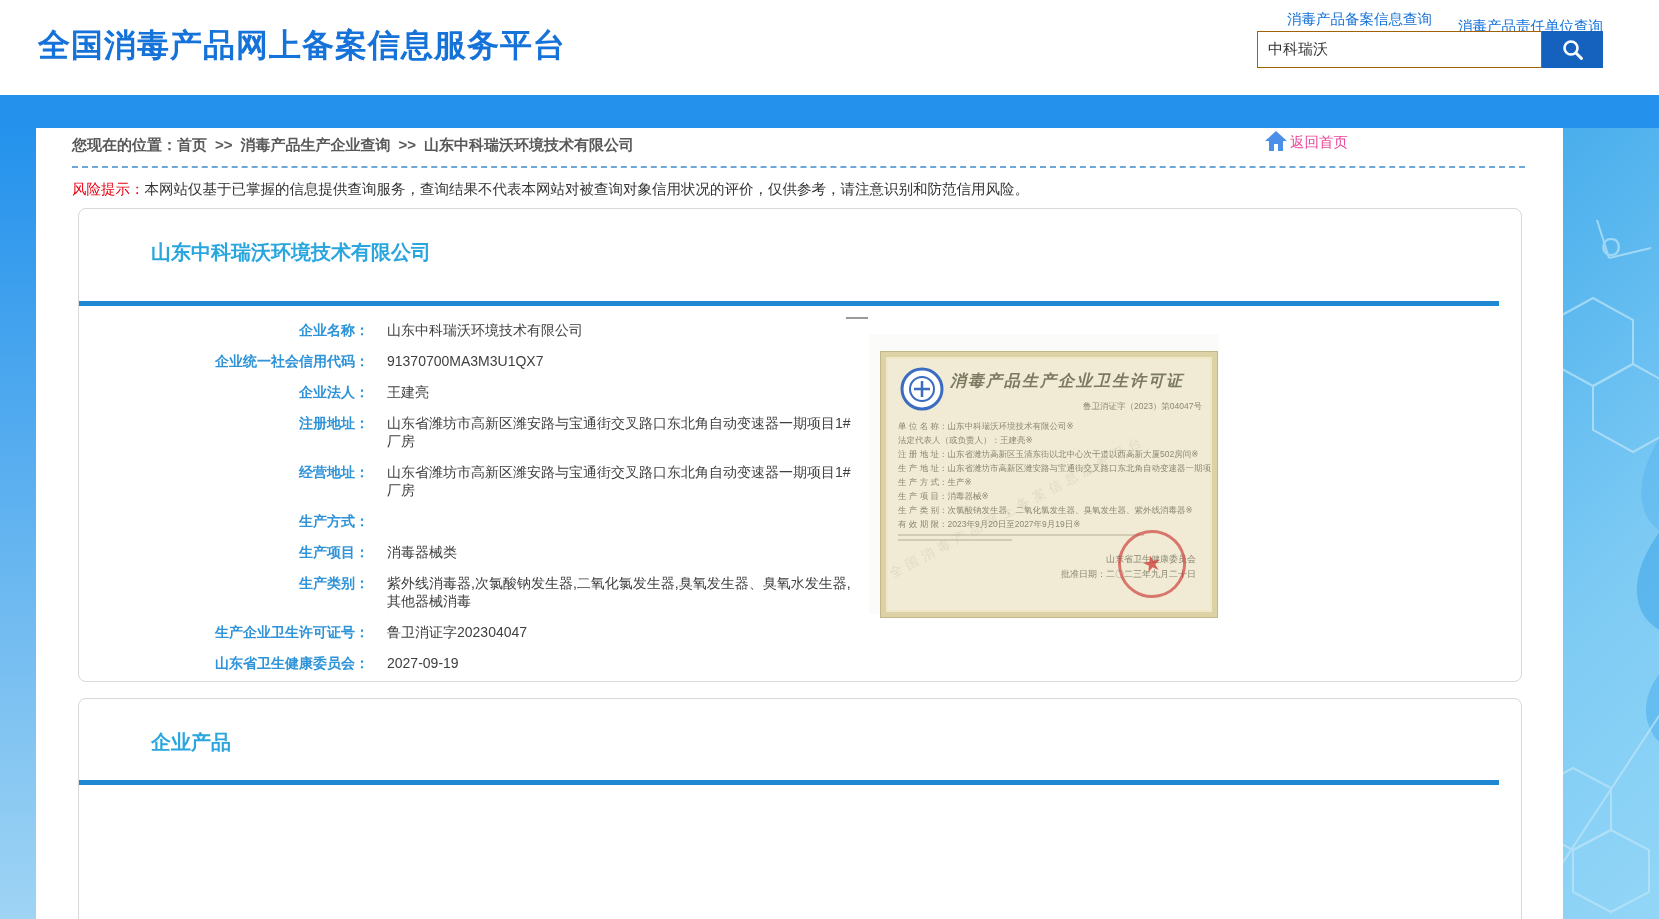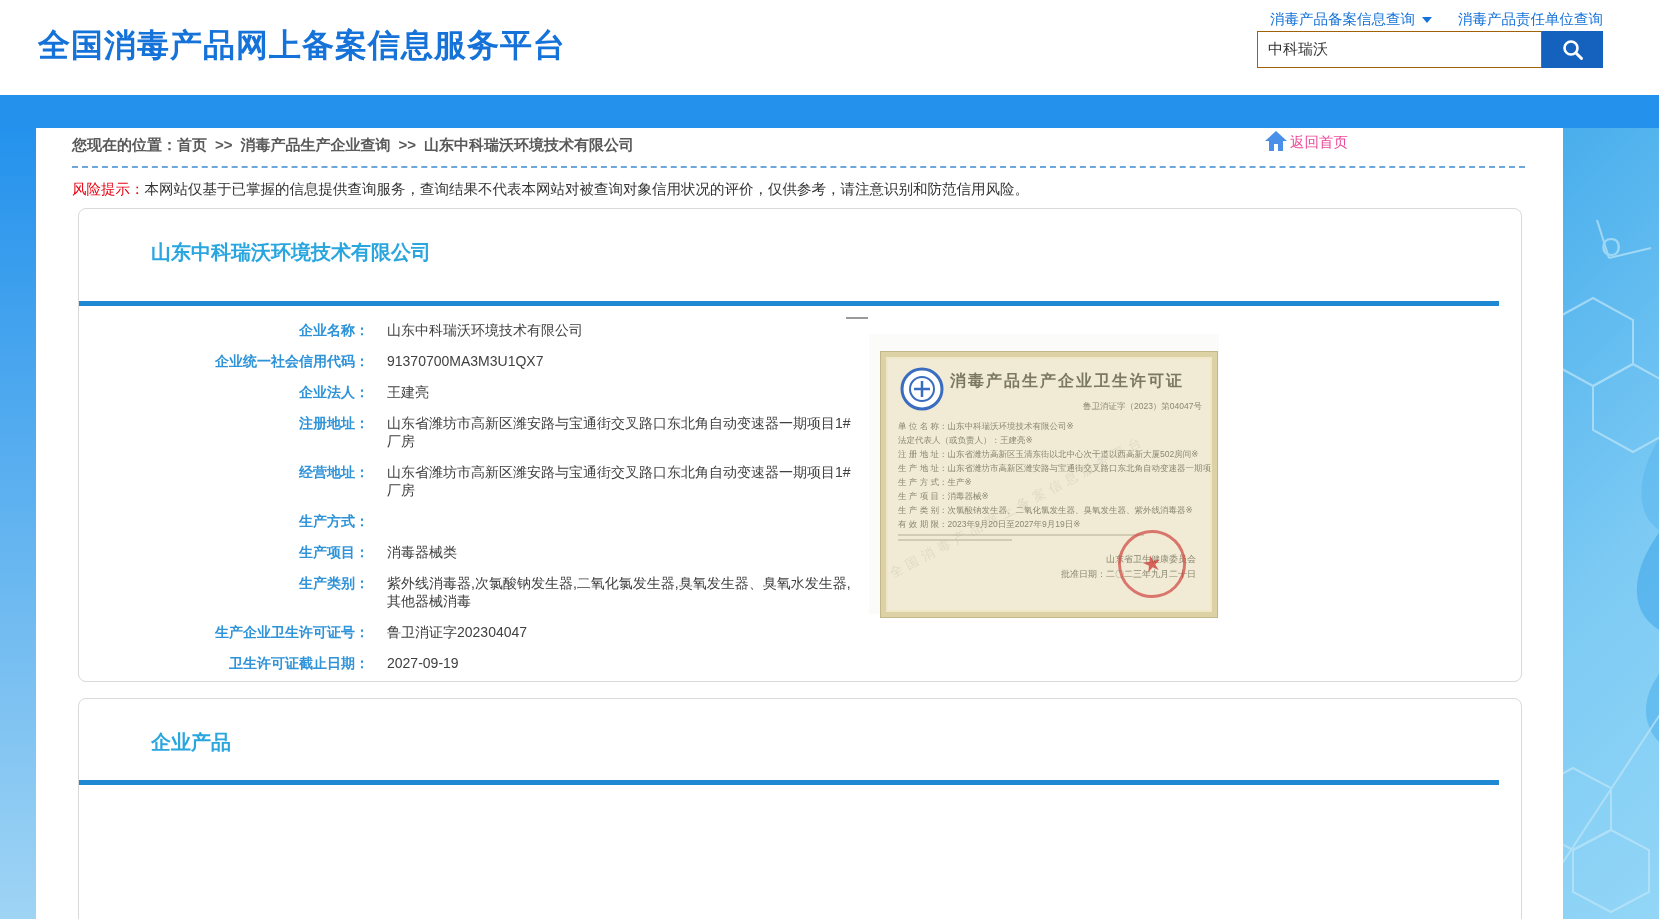--- a/index.html
+++ b/index.html
@@ -2,21 +2,21 @@
 <html><head>
 <meta charset="utf-8">
 <style>
   html,body{margin:0;padding:0;width:1659px;height:919px;overflow:hidden;position:relative;
     background:#fff;font-family:"Liberation Sans","DejaVu Sans",sans-serif;}
   .abs{position:absolute;}
 
   
   .site-title{left:38px;top:24px;font-size:32px;font-weight:bold;color:#1472d8;letter-spacing:1px;}
   .top-nav{top:10px;right:56px;display:flex;align-items:center;gap:26px;font-size:14.5px;color:#1472d8;}
-  .top-nav a{color:#1472d8;text-decoration:none;display:flex;align-items:center;gap:7px;cursor:pointer;}
+  .top-nav a{color:#1472d8;text-decoration:none;display:flex;align-items:center;gap:7px;cursor:pointer;flex-direction:column;}
   .caret{width:0;height:0;border-left:5px solid transparent;border-right:5px solid transparent;border-top:6px solid #1472d8;display:inline-block;}
   .search-wrap{top:31px;left:1257px;display:flex;}
   .search-input{width:263px;height:35px;border:1px solid #a16207;font-size:15px;color:#333;padding:0 10px;outline:none;background:#fff;font-family:inherit;}
   .search-btn{width:61px;height:37px;background:#1461be;border:none;display:flex;align-items:center;justify-content:center;cursor:pointer;}
 
   
   .banner{left:0;top:95px;width:1659px;height:33px;background:#2492ec;}
   .strip-left{left:0;top:128px;width:36px;height:791px;background:linear-gradient(#2492ec,#9fd4f4);}
   .strip-right{left:1563px;top:128px;width:96px;height:791px;background:linear-gradient(135deg,#49aeec,#7ccaf4 55%,#93d6f7);overflow:hidden;}
   .strip-right svg{position:absolute;left:-150px;top:0;}
@@ -46,21 +46,21 @@
   .frow{display:flex;margin-bottom:13px;font-size:14px;line-height:18px;}
   .flabel{width:290px;text-align:right;color:#2e93d8;font-weight:bold;flex:none;}
   .fvalue{margin-left:18px;color:#404040;max-width:470px;}
 
   .tiny-dash{position:absolute;left:767px;top:108px;width:22px;height:2px;background:#9a9a9a;}
 
   
   .cert-photo{position:absolute;left:790px;top:125px;width:350px;height:280px;background:#fbfbfa;}
   .cert{position:absolute;left:12px;top:18px;width:326px;height:255px;background:#f1ebd5;
     border:5px solid #ddd2a6;outline:1px solid #c2b78b;box-shadow:inset 0 0 0 2px #efe7c8;overflow:hidden;}
-  .cert-head{position:absolute;left:64px;top:14px;font-size:16px;color:#7b7a60;letter-spacing:2px;font-weight:bold;}
+  .cert-head{position:absolute;left:64px;top:14px;font-size:16px;color:#7b7a60;letter-spacing:2px;font-weight:bold;font-style:italic;}
   .cert-no{position:absolute;right:10px;top:44px;font-size:8.5px;color:#8a8870;}
   .cert-emblem{position:absolute;left:14px;top:10px;}
   .cert-lines{position:absolute;left:12px;top:62px;width:300px;font-size:8.5px;color:#8a8870;line-height:14px;white-space:nowrap;}
   .cert-fineprint{margin-top:3px;}
   .cert-fineprint div{height:2px;background:#b9b29a;opacity:.55;margin-bottom:3px;}
   .cert-authority{position:absolute;right:16px;bottom:30px;font-size:9px;color:#8a8870;text-align:right;line-height:15px;}
   .seal{position:absolute;right:26px;bottom:14px;width:62px;height:62px;border-radius:50%;
     border:3px solid rgba(205,55,50,.65);display:flex;align-items:center;justify-content:center;
     color:rgba(205,55,50,.75);font-size:22px;transform:rotate(-12deg);}
   .watermark{position:absolute;left:-20px;top:110px;width:420px;transform:rotate(-28deg);
@@ -172,21 +172,21 @@
       </div>
       <div class="frow">
         <div class="flabel">生产类别：</div>
         <div class="fvalue">紫外线消毒器,次氯酸钠发生器,二氧化氯发生器,臭氧发生器、臭氧水发生器,其他器械消毒</div>
       </div>
       <div class="frow">
         <div class="flabel">生产企业卫生许可证号：</div>
         <div class="fvalue">鲁卫消证字202304047</div>
       </div>
       <div class="frow">
-        <div class="flabel">卫生许可证截止日期：</div>
+        <div class="flabel">山东省卫生健康委员会：</div>
         <div class="fvalue">2027-09-19</div>
       </div>
     </div>
 
     <div class="cert-photo">
       <div class="cert">
         <div class="watermark">全国消毒产品网上备案信息服务平台</div>
         <svg class="cert-emblem" width="44" height="44" viewBox="0 0 44 44">
           <circle cx="22" cy="22" r="20" fill="#fff" stroke="#3a6cc0" stroke-width="3"></circle>
           <circle cx="22" cy="22" r="12" fill="none" stroke="#3a6cc0" stroke-width="2"></circle>

